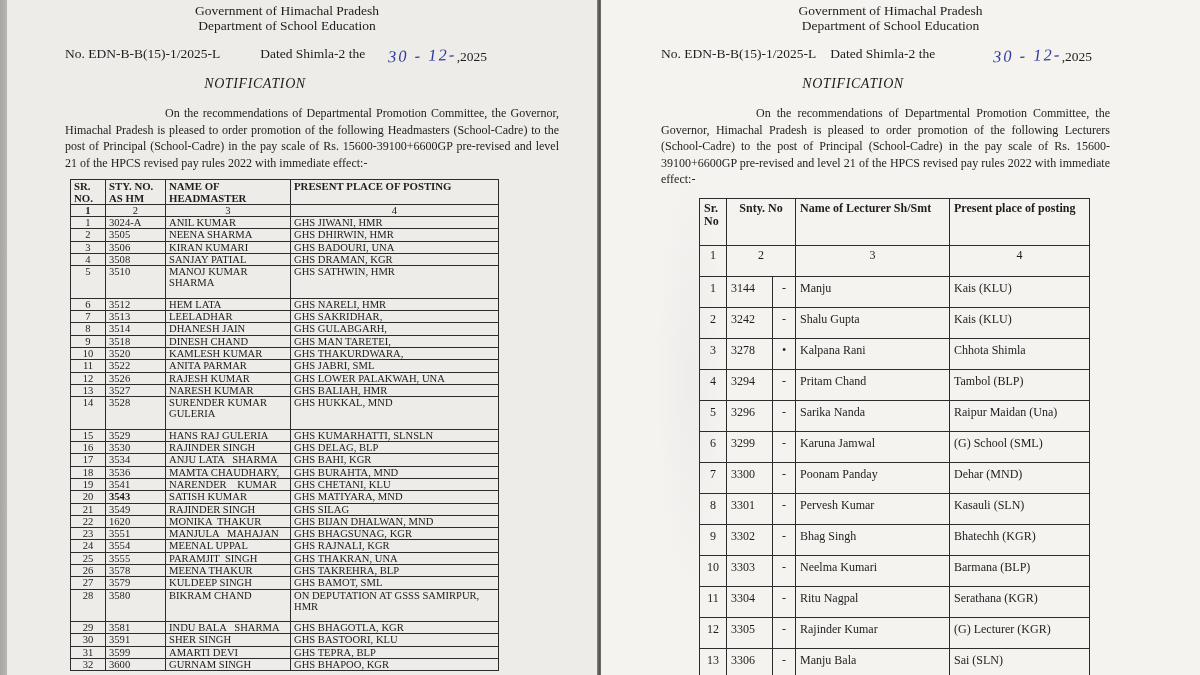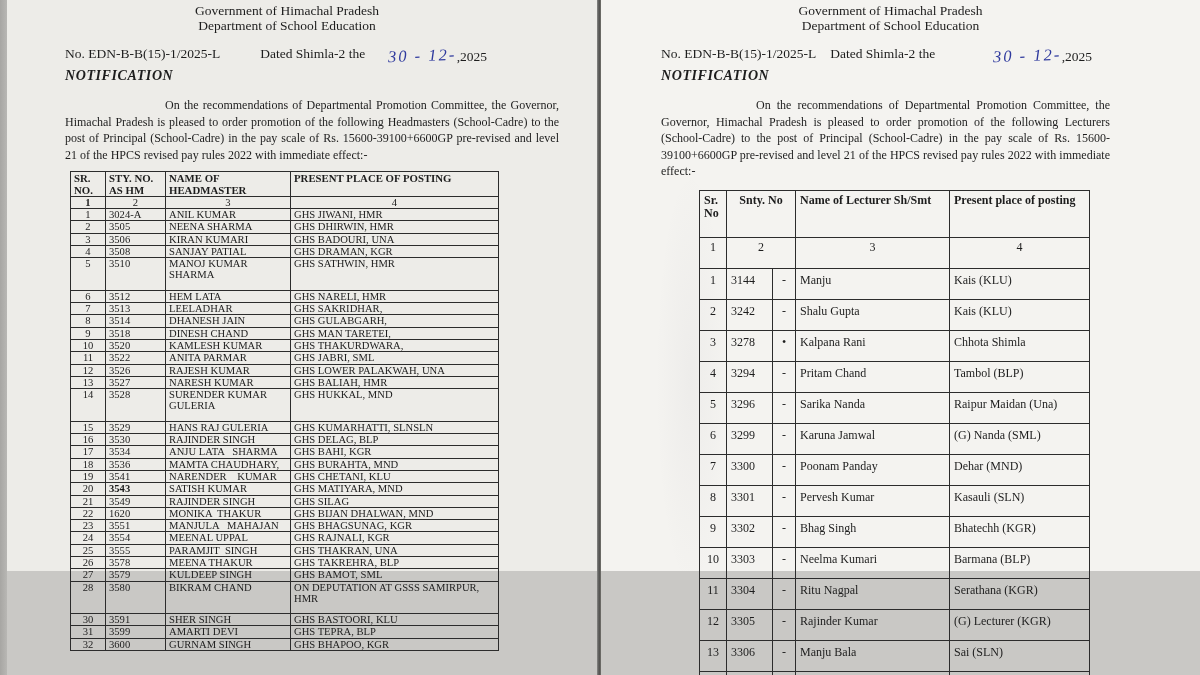--- a/index.html
+++ b/index.html
@@ -13,21 +13,21 @@
 
   .edge-band{
     position:absolute;left:0;top:0;width:7px;height:675px;
     background:linear-gradient(to right,#a7a6a3,#b8b7b4);
   }
   .seam{
     position:absolute;left:597px;top:0;width:4px;height:675px;
     background:linear-gradient(to right,#8a8a88,#4e4e4c 55%,#75746f);
   }
 
-  .page{position:absolute;top:0;height:571px;box-sizing:border-box;}
+  .page{position:absolute;top:0;height:675px;box-sizing:border-box;}
   .page-left{
     left:7px;width:590px;
     background:
       radial-gradient(ellipse 30px 180px at 18px 330px, rgba(90,90,110,0.07), transparent 70%),
       radial-gradient(ellipse 60px 260px at 130px 420px, rgba(90,90,110,0.05), transparent 70%),
       #edecе8;
     background-color:#edece8;
     padding:3px 38px 0 58px;
   }
   .page-right{
@@ -55,23 +55,23 @@
   .handwritten{
     display:inline-block;
     color:#2f3a9e;
     font-style:italic;
     font-size:16.5px;
     letter-spacing:2px;
     transform:rotate(-2deg);
   }
 
   .notification{
-    font-weight:bold;font-style:italic;
+    font-weight:normal;font-style:italic;
     font-size:14px;letter-spacing:0.6px;
-    width:380px;margin-top:2px;
+    text-align:center;width:380px;margin-top:10px;
   }
   .page-right .notification{width:384px;}
 
   .body-par{
     margin:13px 0 0 0;
     text-align:justify;
     text-indent:100px;
     font-size:12px;
     line-height:16.6px;
   }
@@ -311,20 +311,26 @@
             <td>GHS BAMOT, SML</td>
           </tr>
           <tr class="tall">
             <td>28</td>
             <td>3580</td>
             <td>BIKRAM CHAND</td>
             <td>ON DEPUTATION AT GSSS SAMIRPUR,
 HMR</td>
           </tr>
           <tr>
+            <td>29</td>
+            <td>3581</td>
+            <td>INDU BALA   SHARMA</td>
+            <td>GHS BHAGOTLA, KGR</td>
+          </tr>
+          <tr>
             <td>30</td>
             <td>3591</td>
             <td>SHER SINGH</td>
             <td>GHS BASTOORI, KLU</td>
           </tr>
           <tr>
             <td>31</td>
             <td>3599</td>
             <td>AMARTI DEVI</td>
             <td>GHS TEPRA, BLP</td>
@@ -411,21 +417,21 @@
             <td>3296</td>
             <td>-</td>
             <td>Sarika Nanda</td>
             <td>Raipur Maidan (Una)</td>
           </tr>
           <tr>
             <td>6</td>
             <td>3299</td>
             <td>-</td>
             <td>Karuna Jamwal</td>
-            <td>(G) Nanda (SML)</td>
+            <td>(G) School (SML)</td>
           </tr>
           <tr>
             <td>7</td>
             <td>3300</td>
             <td>-</td>
             <td>Poonam Panday</td>
             <td>Dehar (MND)</td>
           </tr>
           <tr>
             <td>8</td>

